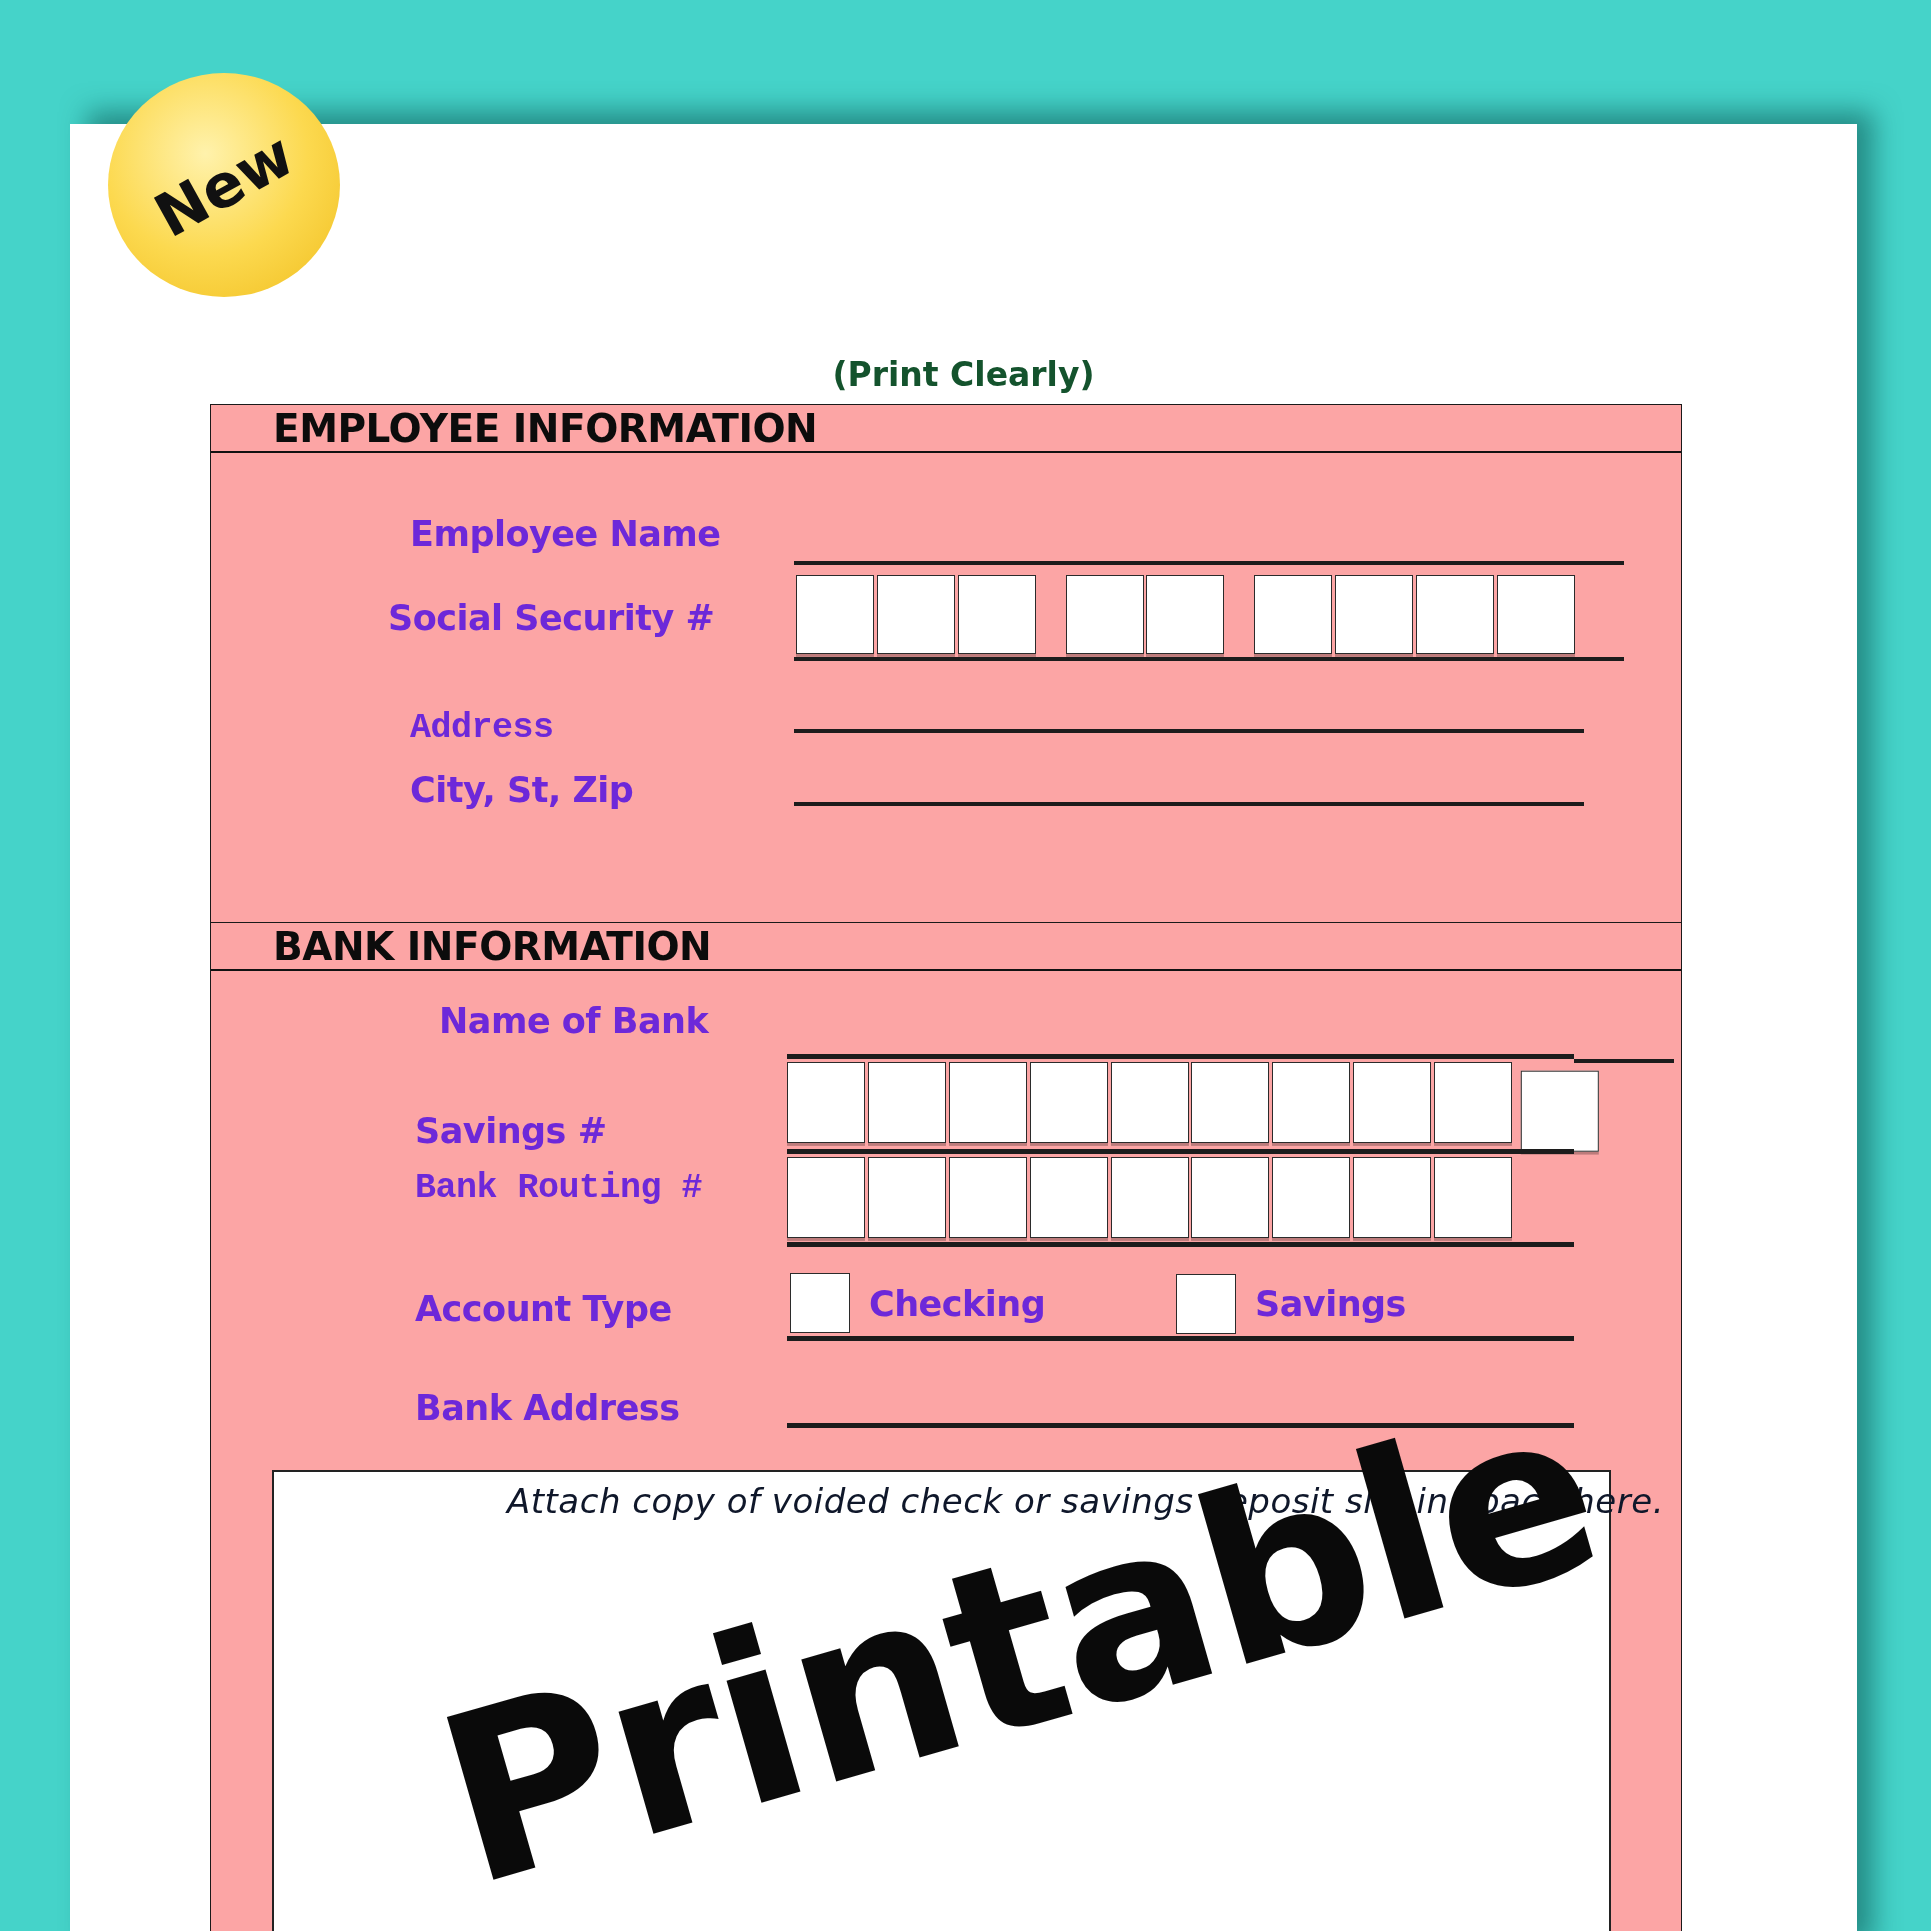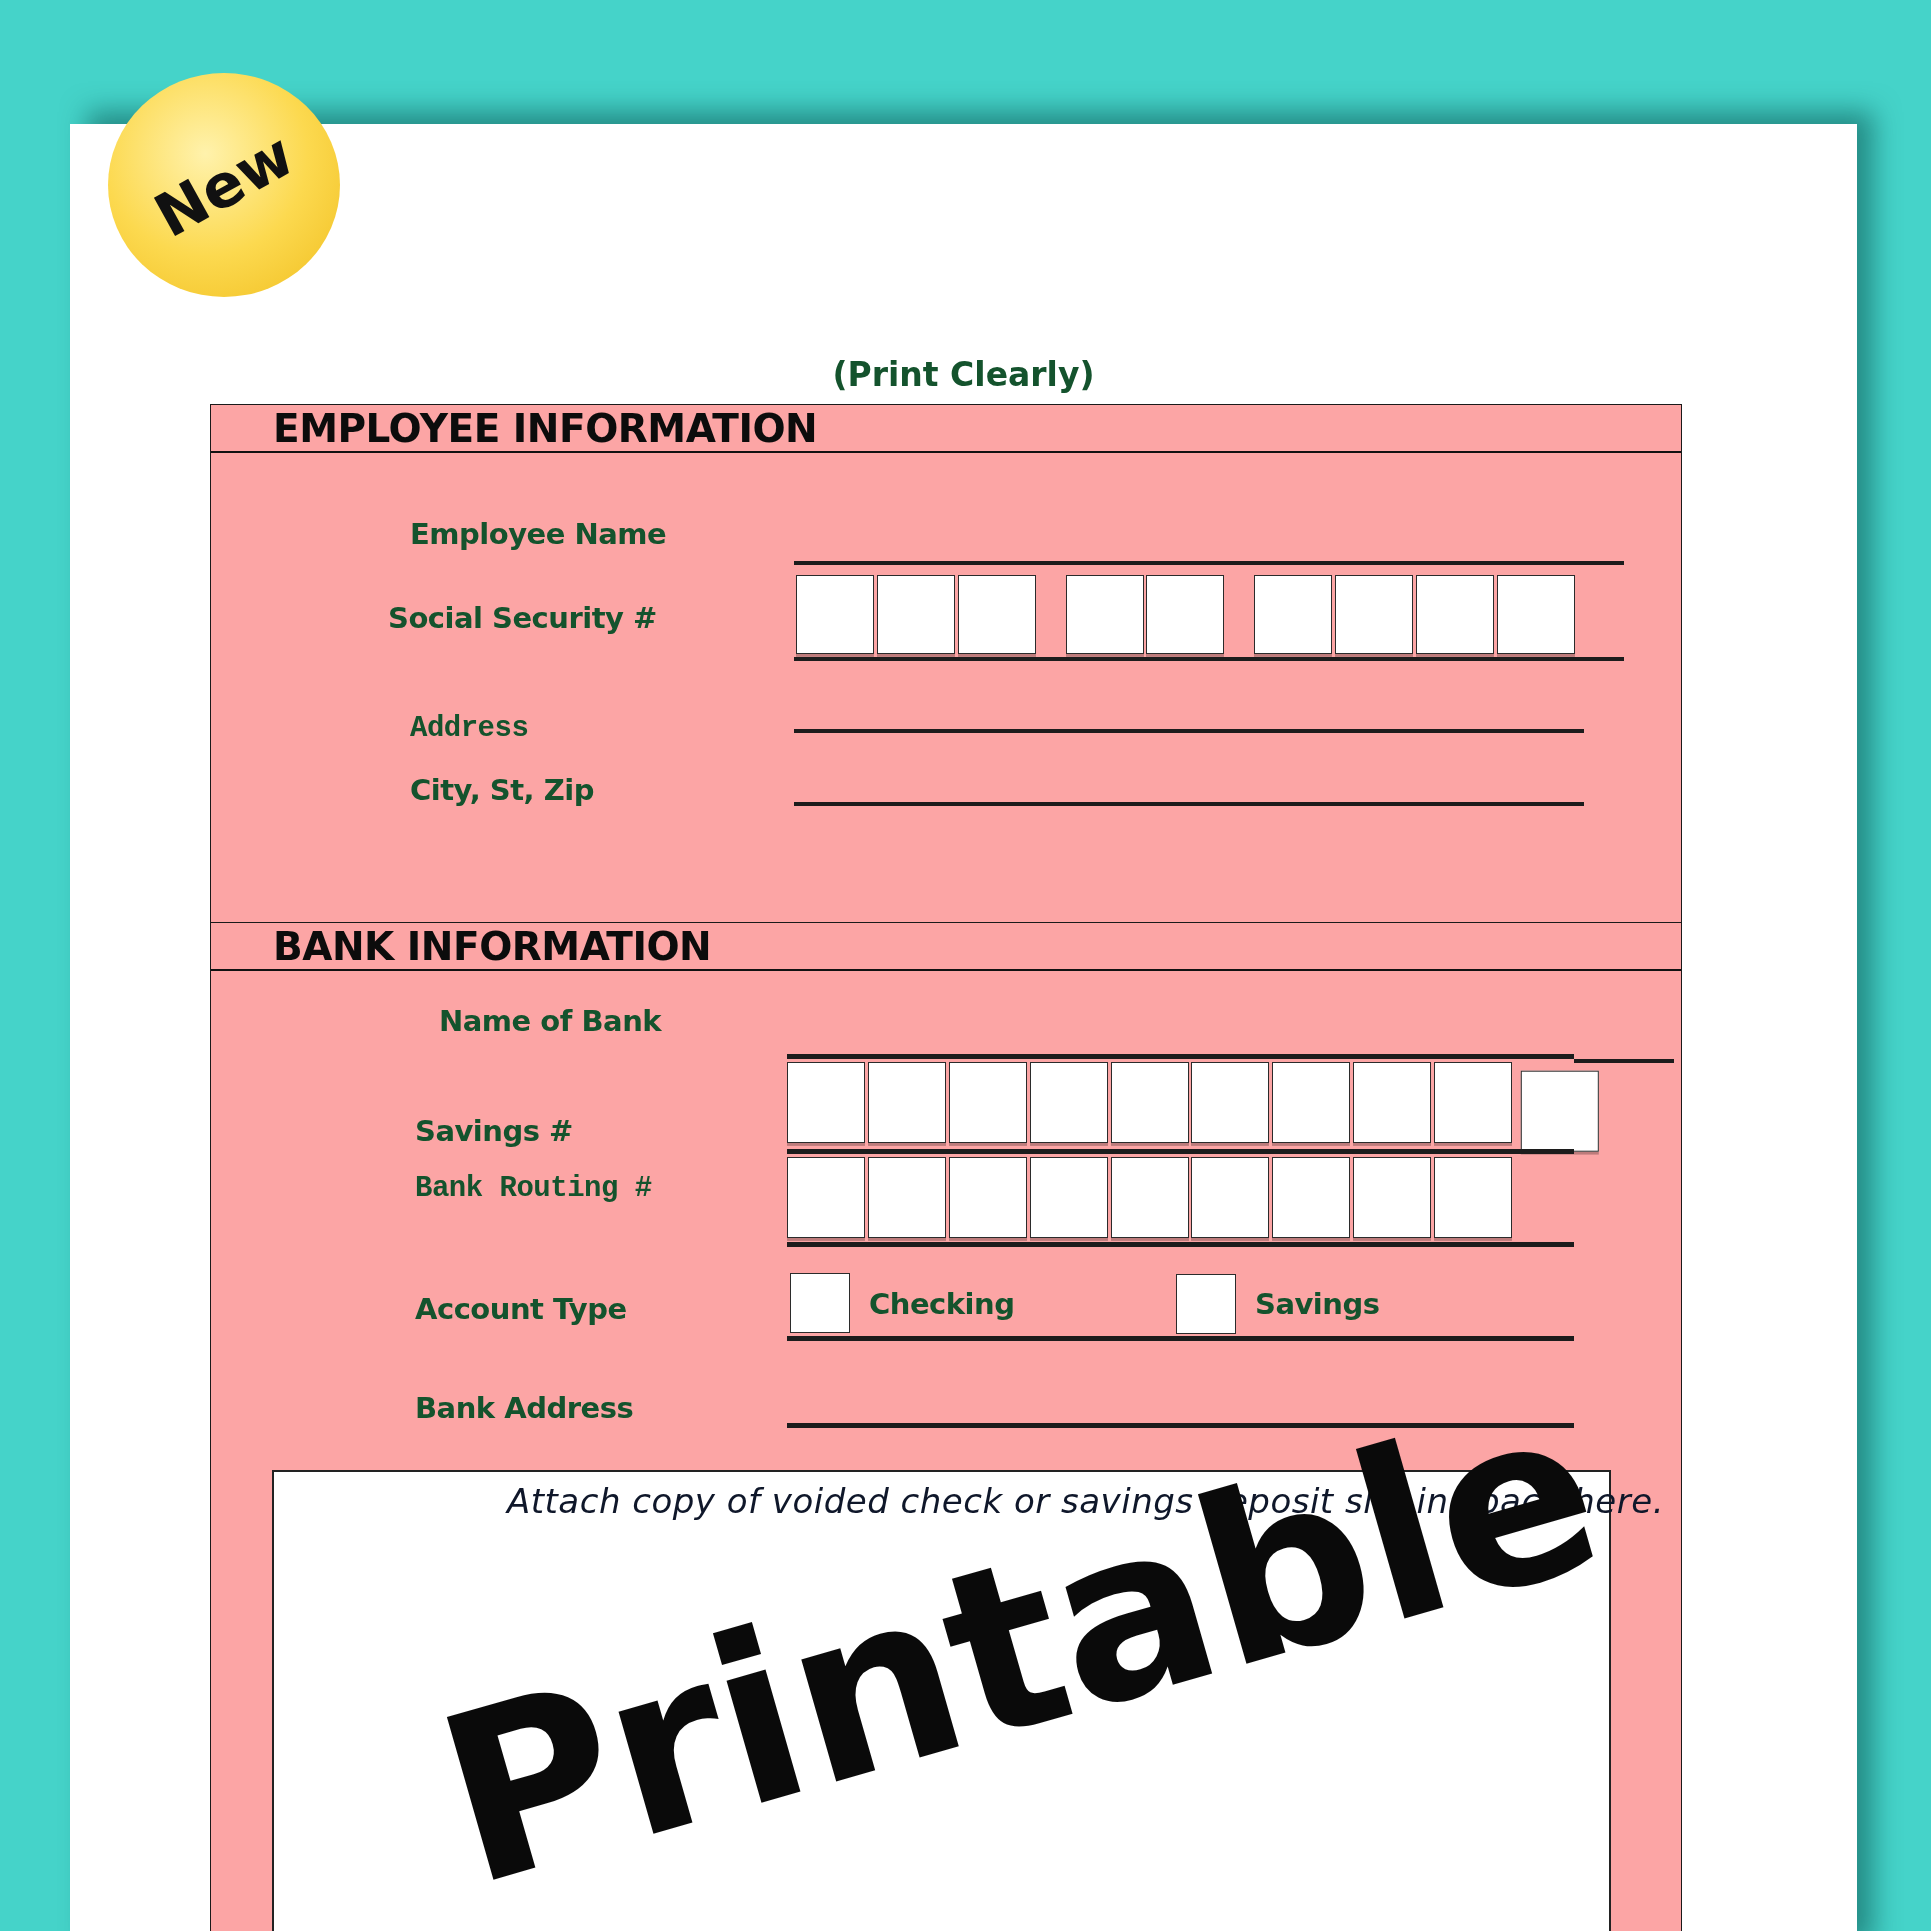--- a/index.html
+++ b/index.html
@@ -21,21 +21,21 @@
   .subtitle{position:absolute;left:70px;top:355px;width:1787px;text-align:center;
     font-size:33px;font-weight:bold;color:#14532d;}
   
   .secbox{position:absolute;background:#fca5a5;border:1.9px solid #1a1a1a;}
   .emp-box{left:210px;top:404px;width:1470px;height:518px;}
   .bank-box{left:210px;top:922px;width:1470px;height:1062px;border-bottom:none;}
   .band{position:absolute;left:0;top:0;right:0;height:48px;border-bottom:2.9px solid #111;
     display:flex;align-items:center;padding-left:62px;box-sizing:border-box;}
   .band span{font-size:39px;font-weight:bold;color:#0c0c0c;letter-spacing:-0.5px;}
   
-  .lbl{position:absolute;font-size:29px;font-weight:bold;color:#14532d;
+  .lbl{position:absolute;font-size:35px;font-weight:bold;color:#6d28d9;
     height:48px;display:flex;align-items:center;letter-spacing:-0.5px;}
   .rule{position:absolute;background:#1c1c1c;}
   
   .cells{position:absolute;display:flex;gap:2.9px;}
   .cell{width:78px;height:79px;background:#fff;border:1.9px solid #2b2b2b;
     box-sizing:border-box;box-shadow:0 2.9px 0 rgba(0,0,0,.25);}
   .cells-acct .cell,.cells-rout .cell{height:81px;}
   .cells-acct .cell:last-child{transform:translate(5.8px,8.7px);}
   .gap28{width:24px;}
   

